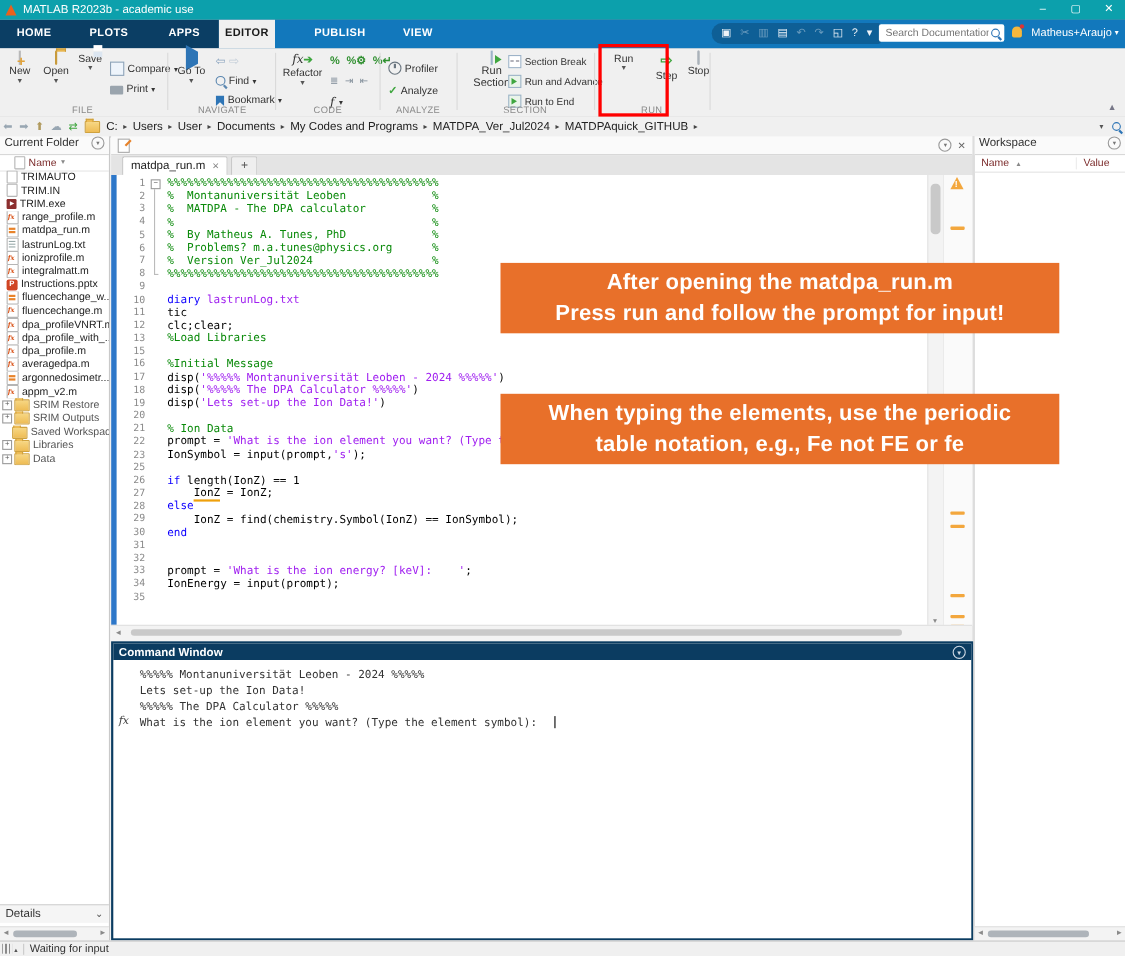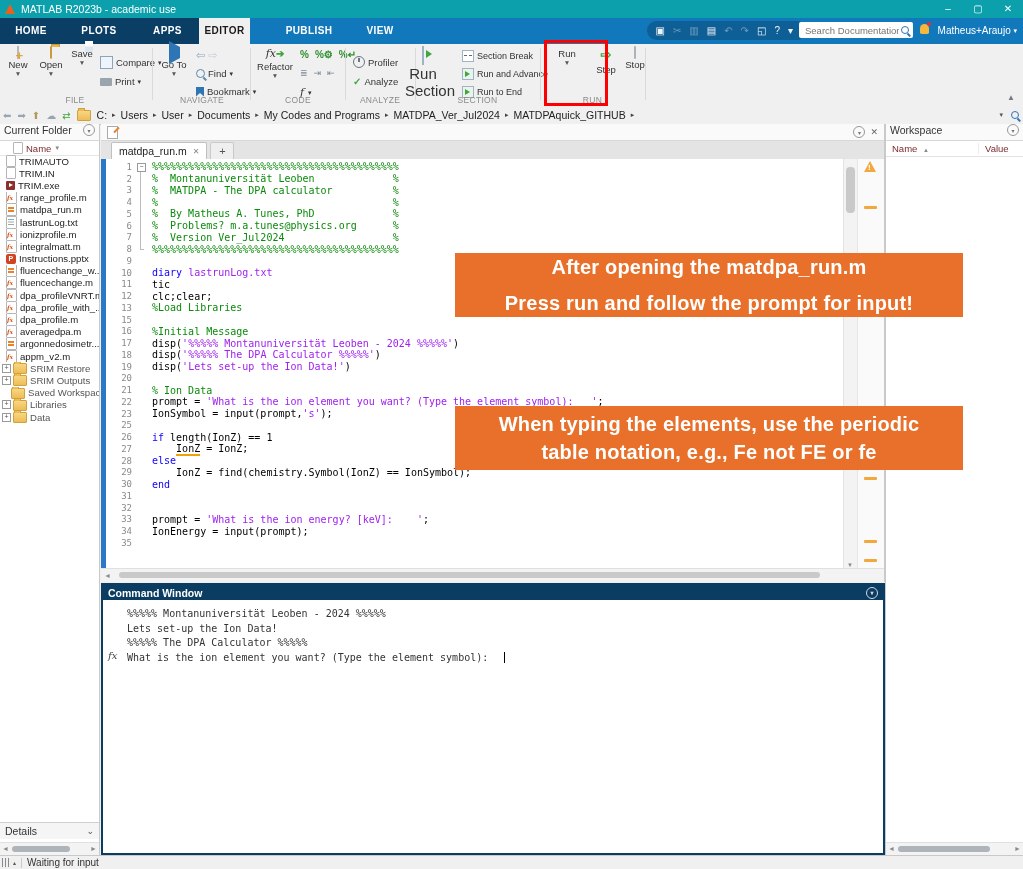--- a/index.html
+++ b/index.html
@@ -203,21 +203,21 @@
              border-top:1px solid #c9c9c9;display:flex;align-items:center;font-size:10px;color:#333;
              box-sizing:border-box;padding-left:2px;}
   .bars{width:9px;height:9px;background:repeating-linear-gradient(90deg,#8a8a8a 0 1px,transparent 1px 3px);
         margin-right:2px;}
   .bars-caret{font-size:6px;color:#555;margin-right:3px;}
   .status-sep{width:1px;height:10px;background:#c9c9c9;margin:0 5px 0 2px;}
   
   .note{position:absolute;left:455px;width:508px;height:64px;color:#fff;text-align:center;
         display:flex;flex-direction:column;justify-content:center;font-weight:bold;font-size:20px;
         line-height:28px;z-index:50;letter-spacing:.2px;}
-  #note1{top:253px;justify-content:space-between;}#note2{top:358px;margin-top:48px;}
+  #note1{top:239px;}#note2{top:358px;}
   .run-highlight{position:absolute;left:544px;top:40px;width:58px;height:60px;border:3px solid #f00;z-index:60;}
 </style>
 </head>
 <body>
 
 <div id="app">
 
   <div class="titlebar">
     <span class="logo"></span>
     <span>MATLAB R2023b - academic use</span>
@@ -336,21 +336,21 @@
       <span class="i-clock"></span>
       <span>Profiler</span>
     </div>
     <div class="rsmall" style="left:353px;top:32px">
       <span class="gi-check">✓</span>
       <span>Analyze</span>
     </div>
     <span class="glabel" style="left:345px;width:70px">ANALYZE</span>
     <div class="rsep" style="left:415px"></div>
 
-    <div class="rbig" style="left:405px;width:36px;font-size:15px">
+    <div class="rbig" style="left:429px;width:36px;font-size:10px">
       <span class="i-runsec"></span>
       <span class="lbl">Run Section</span>
     </div>
     <div class="rsmall" style="left:462px;top:6px;font-size:9px">
       <span class="i-secbreak"></span>
       <span>Section Break</span>
     </div>
     <div class="rsmall" style="left:462px;top:24px;font-size:9px">
       <span class="i-runmini"></span>
       <span>Run and Advance</span>

